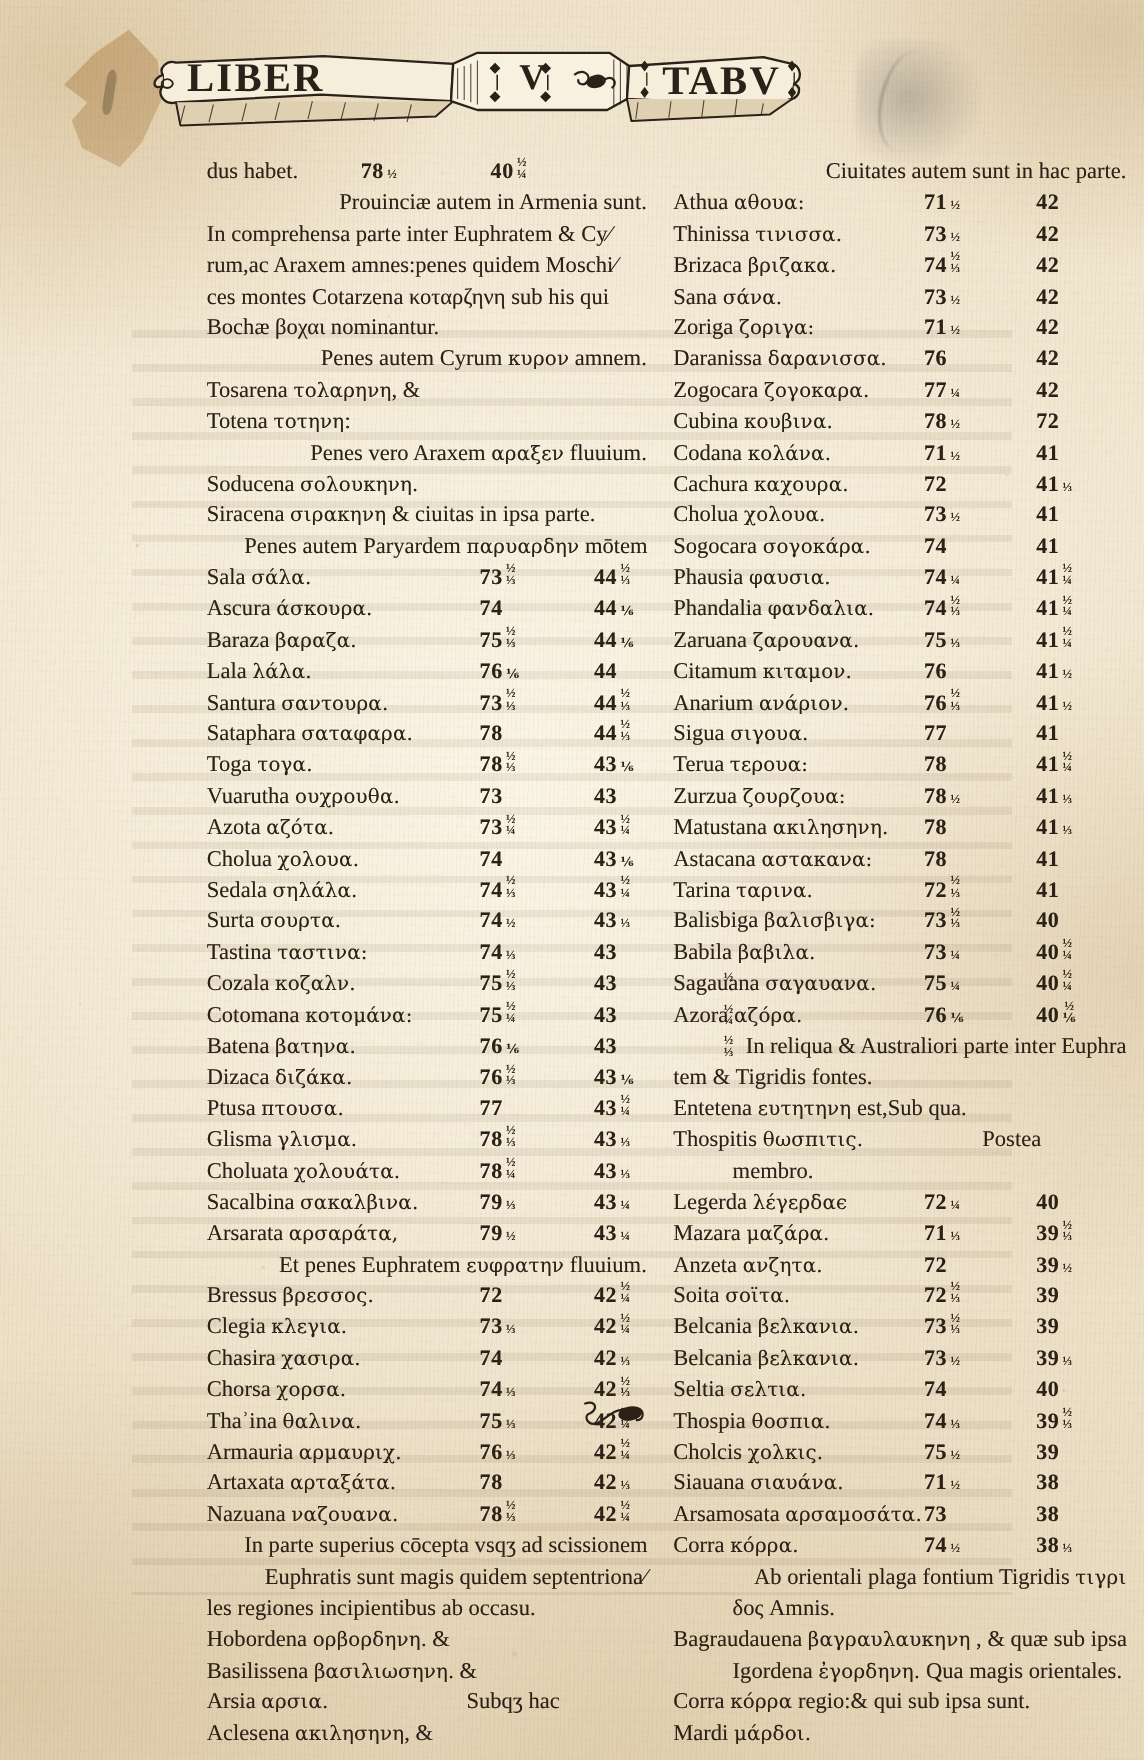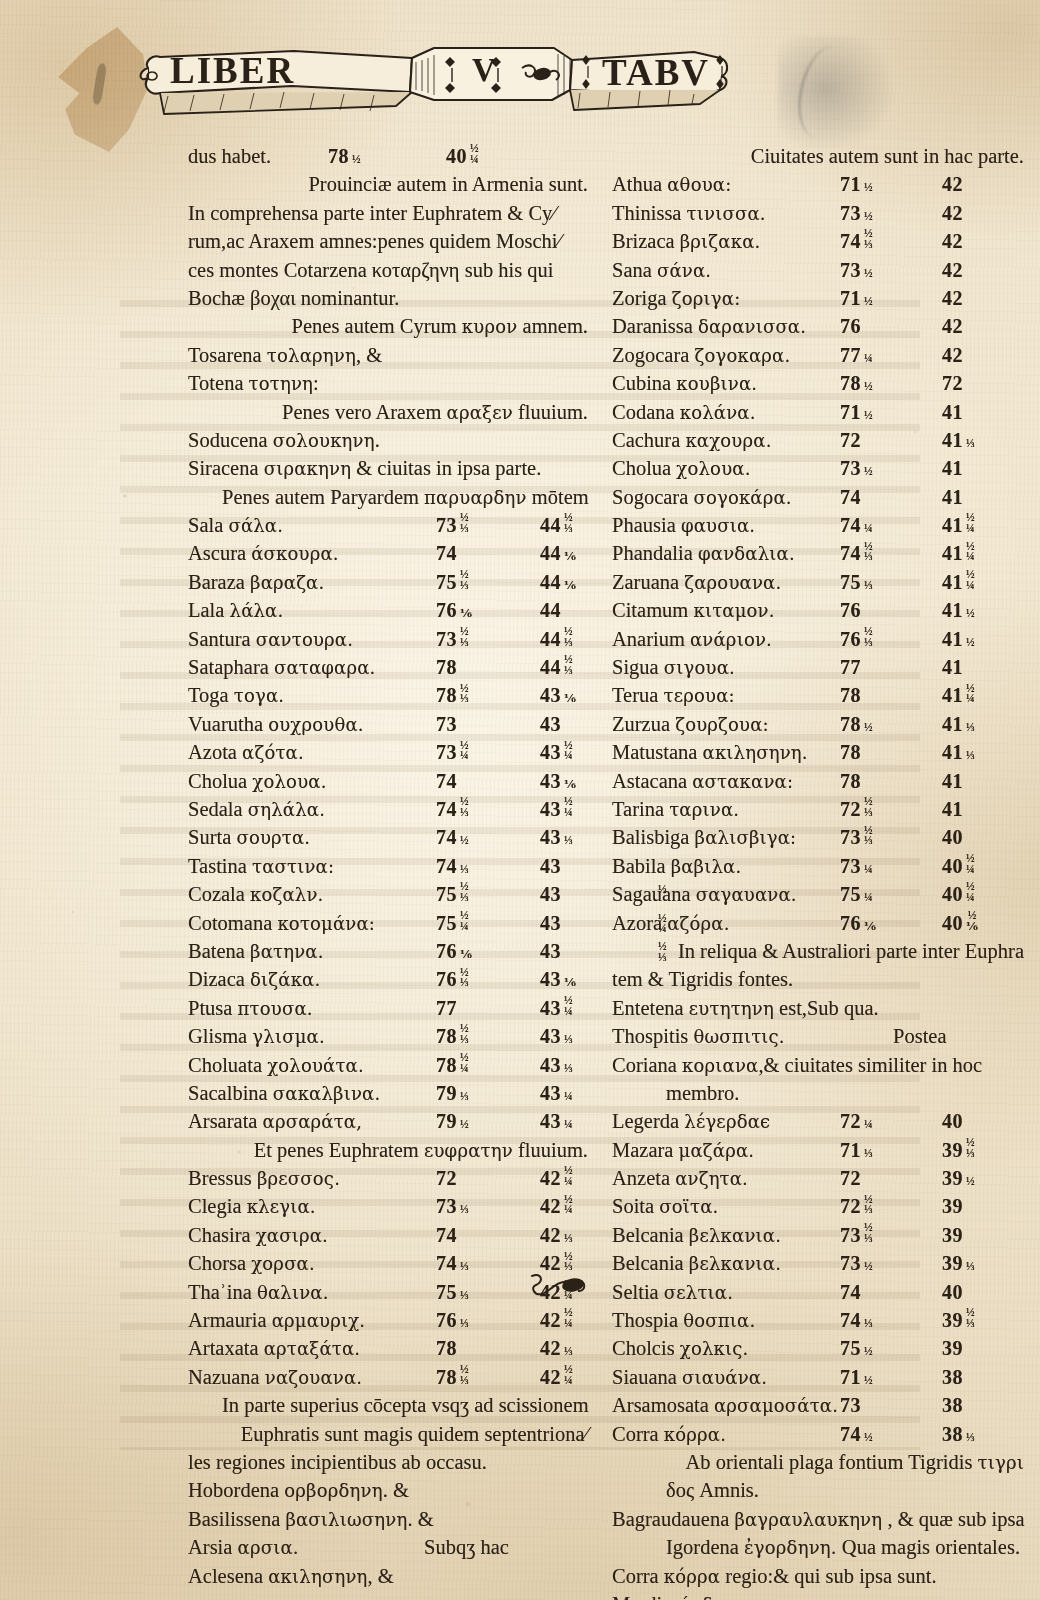--- a/index.html
+++ b/index.html
@@ -290,21 +290,20 @@
         <div class="ln"><span class="lat">Astacana </span><span class="grk">αστακανα:</span><span class="nm lon">78</span><span class="nm lat-n">41</span></div>
         <div class="ln"><span class="lat">Tarina </span><span class="grk">ταρινα.</span><span class="nm lon">72<span class="fr"><span>½</span><span>⅓</span></span></span><span class="nm lat-n">41</span></div>
         <div class="ln"><span class="lat">Balisbiga </span><span class="grk">βαλισβιγα:</span><span class="nm lon">73<span class="fr"><span>½</span><span>⅓</span></span></span><span class="nm lat-n">40</span></div>
         <div class="ln"><span class="lat">Babila </span><span class="grk">βαβιλα.</span><span class="nm lon">73<span class="fr"><span>¼</span></span></span><span class="nm lat-n">40<span class="fr"><span>½</span><span>¼</span></span></span></div>
         <div class="ln"><span class="lat">Sagauana </span><span class="grk">σαγαυανα.</span><span class="nm lon">75<span class="fr"><span>¼</span></span></span><span class="nm lat-n">40<span class="fr"><span>½</span><span>¼</span></span></span></div>
         <div class="ln"><span class="lat">Azora </span><span class="grk">αζόρα.</span><span class="nm lon">76<span class="fr"><span>⅙</span></span></span><span class="nm lat-n">40<span class="fr"><span>½</span><span>⅙</span></span></span></div>
         <div class="ln prose lat ind1">In reliqua &amp; Australiori parte inter Euphra</div>
         <div class="ln prose lat ind-none">tem &amp; Tigridis fontes.</div>
         <div class="ln ind-none"><span class="lat">Entetena </span><span class="grk">ευτητηνη</span><span class="lat"> est,Sub qua.</span></div>
         <div class="ln ind-none"><span class="lat">Thospitis </span><span class="grk">θωσπιτις.</span><span class="lat" style="position: absolute; left: 236px; top: 0px; margin-left: 45px;">Postea</span></div>
-        <div class="ln ind-none"><span class="lat">Coriana </span><span class="grk">κοριανα</span><span class="lat">,&amp; ciuitates similiter in hoc</span></div>
         <div class="ln ind2"><span class="lat">membro.</span></div>
         <div class="ln"><span class="lat">Legerda </span><span class="grk">λέγερδαє</span><span class="nm lon">72<span class="fr"><span>¼</span></span></span><span class="nm lat-n">40</span></div>
         <div class="ln"><span class="lat">Mazara </span><span class="grk">μαζάρα.</span><span class="nm lon">71<span class="fr"><span>⅓</span></span></span><span class="nm lat-n">39<span class="fr"><span>½</span><span>⅓</span></span></span></div>
         <div class="ln"><span class="lat">Anzeta </span><span class="grk">ανζητα.</span><span class="nm lon">72</span><span class="nm lat-n">39<span class="fr"><span>½</span></span></span></div>
         <div class="ln"><span class="lat">Soita </span><span class="grk">σοϊτα.</span><span class="nm lon">72<span class="fr"><span>½</span><span>⅓</span></span></span><span class="nm lat-n">39</span></div>
         <div class="ln"><span class="lat">Belcania </span><span class="grk">βελκανια.</span><span class="nm lon">73<span class="fr"><span>½</span><span>⅓</span></span></span><span class="nm lat-n">39</span></div>
         <div class="ln"><span class="lat">Belcania </span><span class="grk">βελκανια.</span><span class="nm lon">73<span class="fr"><span>½</span></span></span><span class="nm lat-n">39<span class="fr"><span>⅓</span></span></span></div>
         <div class="ln"><span class="lat">Seltia </span><span class="grk">σελτια.</span><span class="nm lon">74</span><span class="nm lat-n">40</span></div>
         <div class="ln"><span class="lat">Thospia </span><span class="grk">θοσπια.</span><span class="nm lon">74<span class="fr"><span>⅓</span></span></span><span class="nm lat-n">39<span class="fr"><span>½</span><span>⅓</span></span></span></div>
         <div class="ln"><span class="lat">Cholcis </span><span class="grk">χολκις.</span><span class="nm lon">75<span class="fr"><span>½</span></span></span><span class="nm lat-n">39</span></div>

